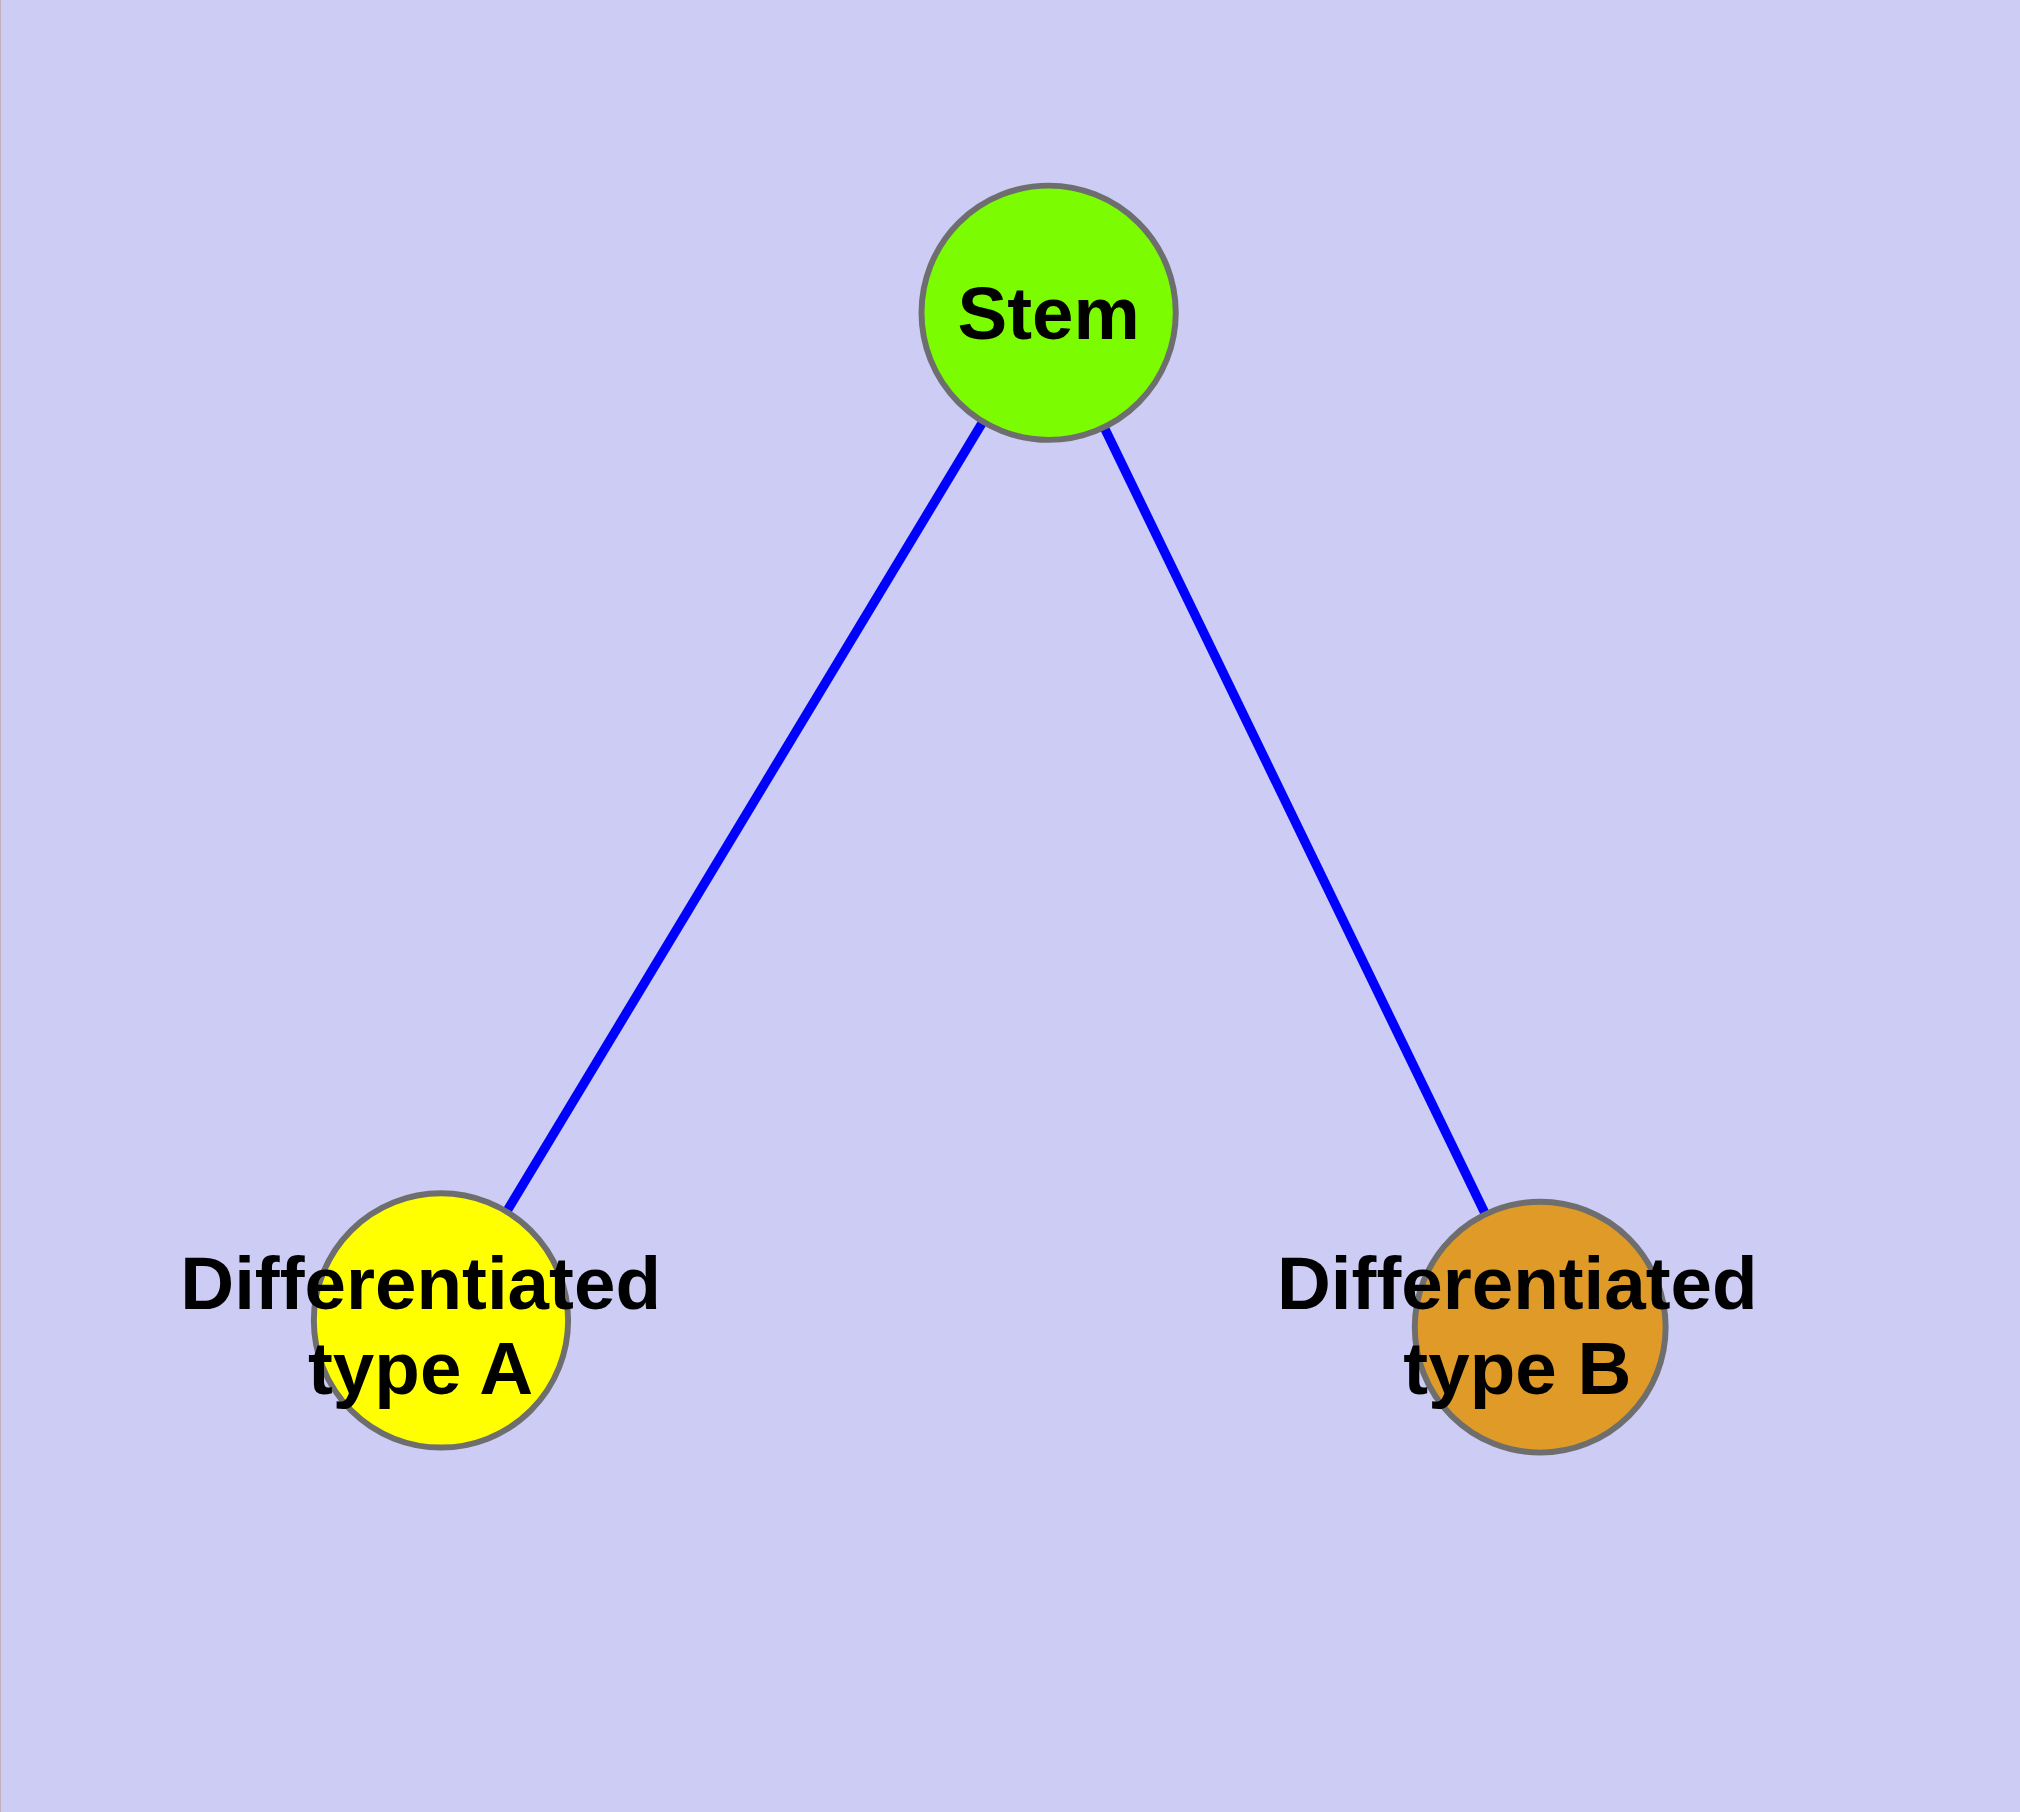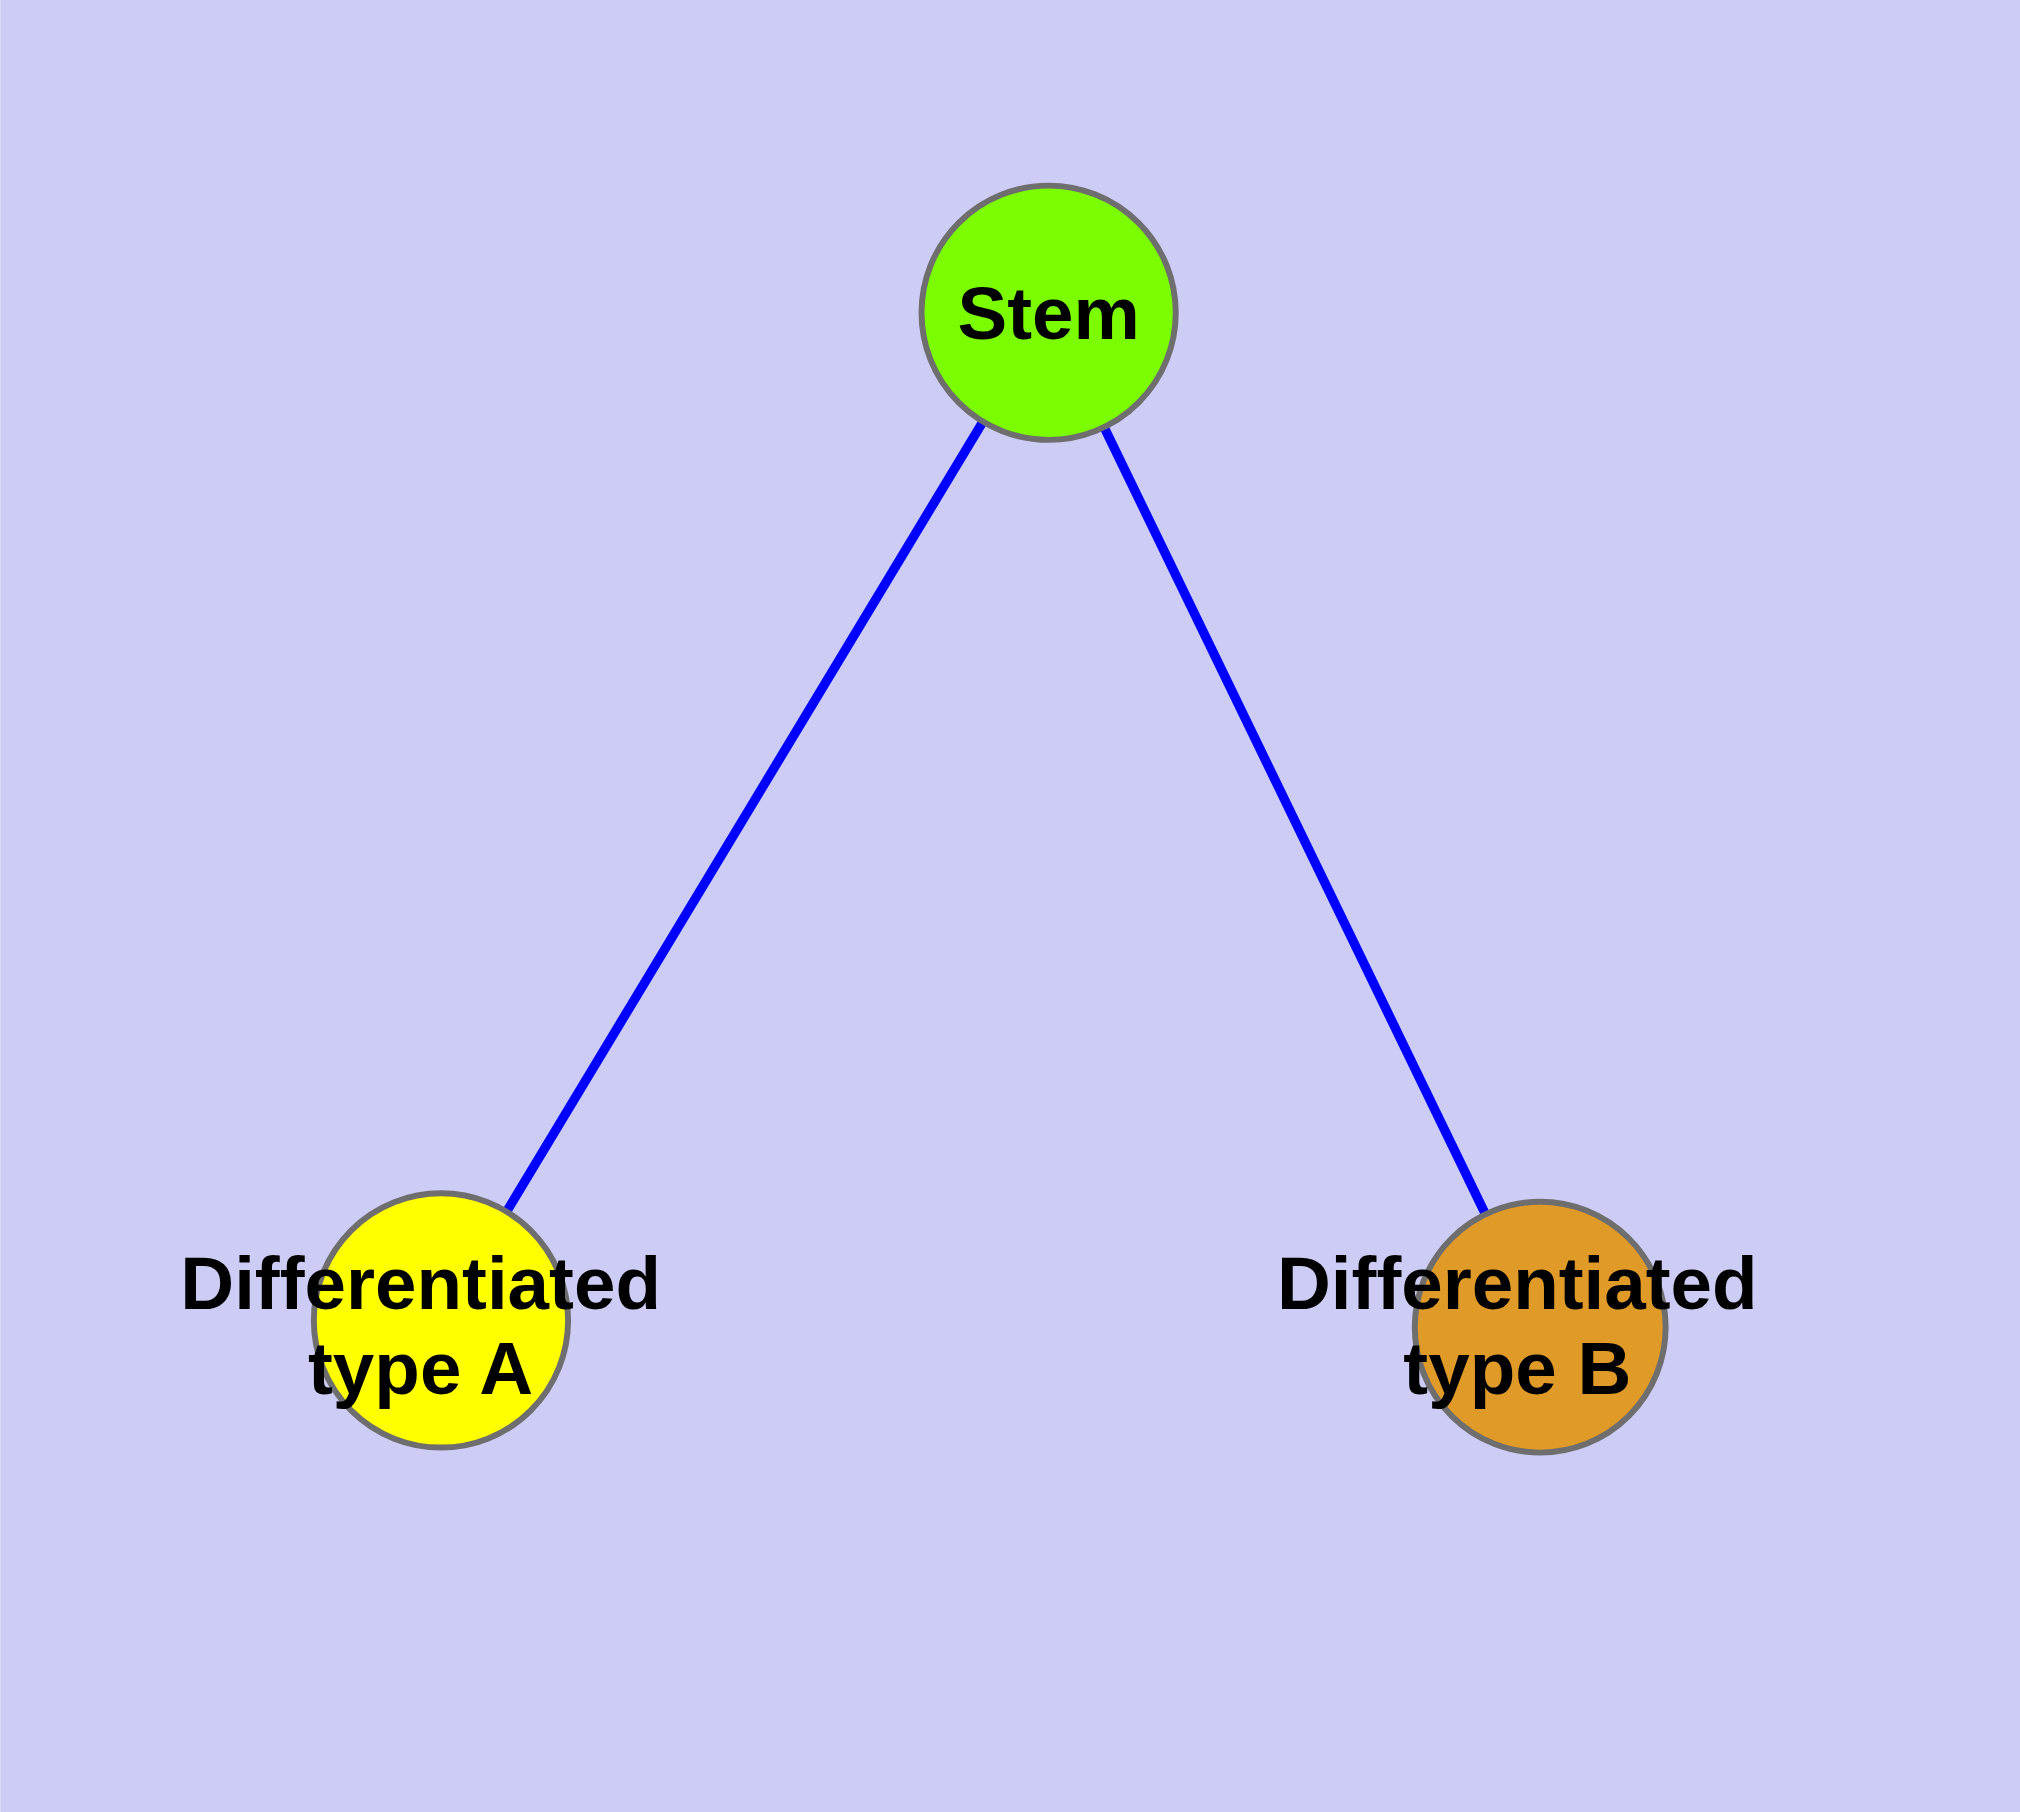--- a/index.html
+++ b/index.html
@@ -11,21 +11,21 @@
   body {
     width: 2021px;
     height: 1812px;
     overflow: hidden;
     font-family: "Liberation Sans", sans-serif;
   }
   #canvas-root {
     position: relative;
     width: 2021px;
     height: 1812px;
-    background: #ffffff;
+    background: #a16207;
   }
   #graph-svg {
     position: absolute;
     top: 0;
     left: 0;
     width: 2021px;
     height: 1812px;
     display: block;
   }
   .node-label {

